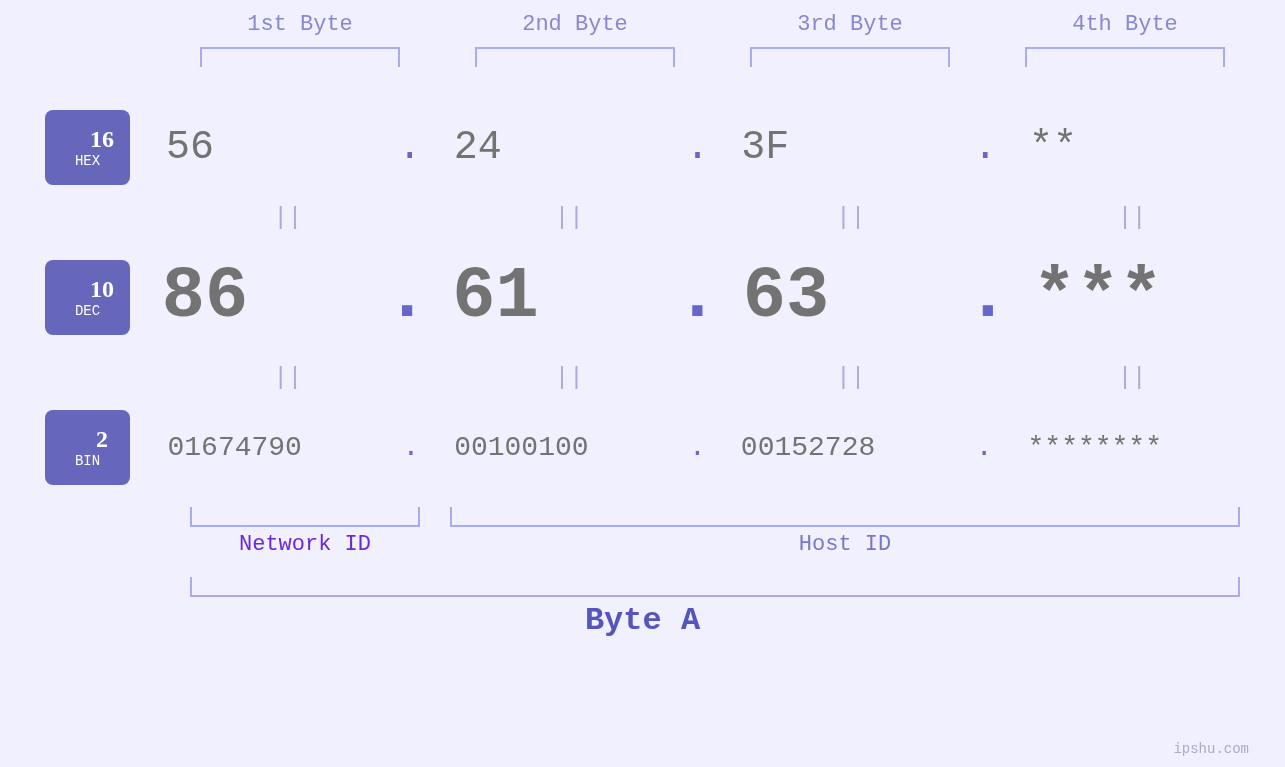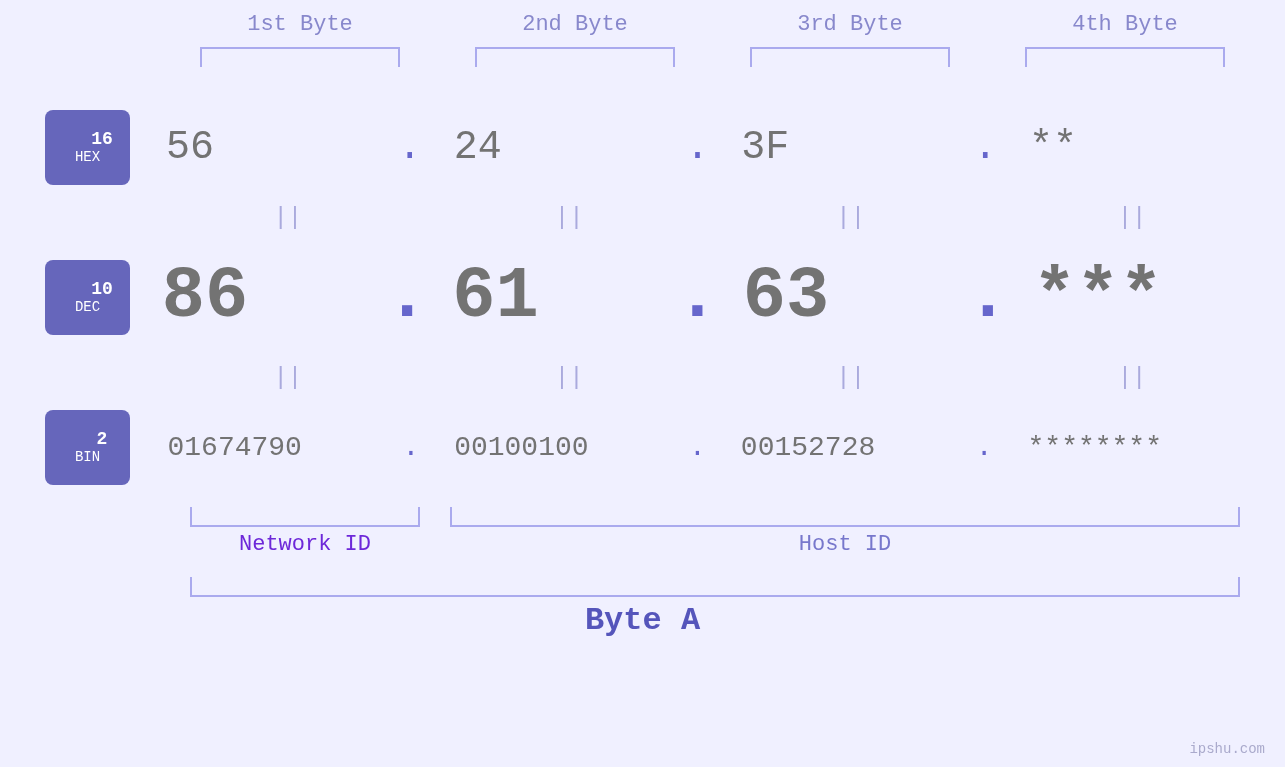--- a/index.html
+++ b/index.html
@@ -74,23 +74,23 @@
       display: flex;
       flex-direction: column;
       align-items: center;
       justify-content: center;
       margin-left: 45px;
       flex-shrink: 0;
     }
 
     .base-number {
       color: white;
-      font-size: 18px;
+      font-size: 24px;
       font-weight: bold;
-      font-family: Liberation Mono, monospace;
+      font-family: Liberation Serif, serif;
       margin-left: 29px;
     }
 
     .base-name {
       color: white;
       font-size: 14px;
       font-family: 'Courier New', Courier, monospace;
     }
 
     
@@ -235,21 +235,21 @@
       color: #5555bb;
       font-size: 32px;
       font-family: 'Courier New', Courier, monospace;
       font-weight: bold;
     }
 
     
     .watermark {
       position: absolute;
       bottom: 10px;
-      right: 20px;
+      right: 36px;
       color: #aaaacc;
       font-size: 14px;
       font-family: 'Courier New', Courier, monospace;
     }
   </style>
 </head>
 <body>
 
 <div class="main-container">
 

